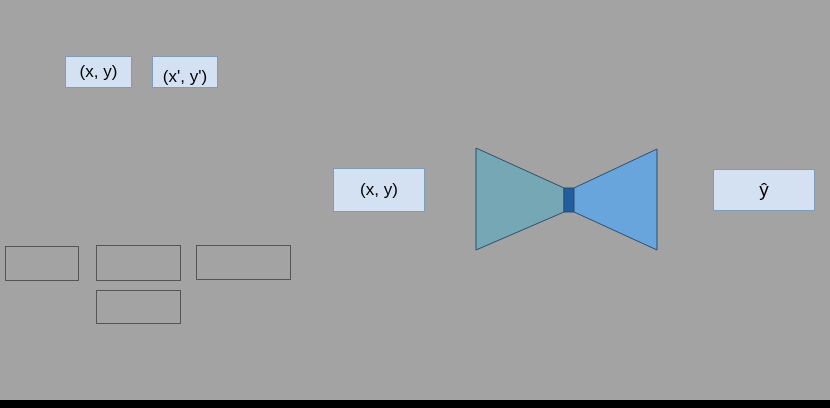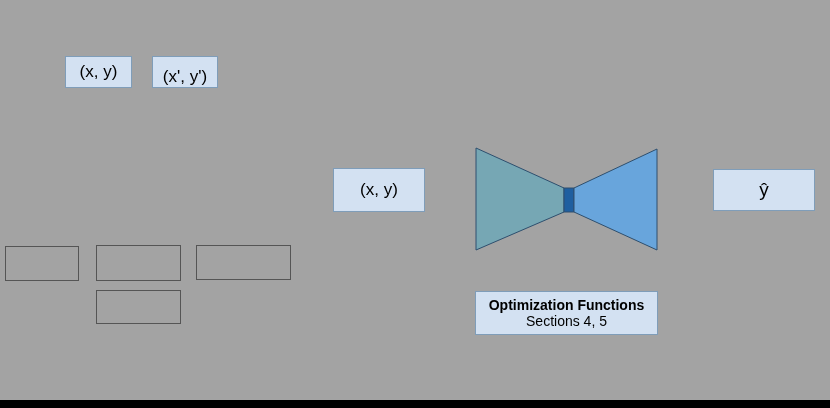--- a/index.html
+++ b/index.html
@@ -93,22 +93,18 @@
   <div class="node" style="left:333px; top:168px; width:92px; height:44px;">
     <span class="node-label">(x, y)</span>
   </div>
 
   <svg class="bowtie" style="left:470px; top:140px;" width="200" height="120" viewBox="0 0 200 120">
     <polygon points="6,8 94,48 94,72 6,110" fill="#76a7b4" stroke="#2e4f6e" stroke-width="1"></polygon>
     <rect x="94" y="48" width="10" height="24" fill="#1f5fa0" stroke="#2e4f6e" stroke-width="1"></rect>
     <polygon points="104,48 104,72 187,110 187,9" fill="#68a5dc" stroke="#2e4f6e" stroke-width="1"></polygon>
   </svg>
 
-  <div class="caption-box" style="left:475px; top:291px; width:183px; height:44px;">
-    <span class="caption-title">Optimization Functions</span>
-    <span class="caption-sub">Sections 4, 5</span>
-  </div>
 
   <div class="node" style="left:713px; top:169px; width:102px; height:42px;">
     <span class="node-label hat-label">ŷ</span>
   </div>
 
 </div>
 
 </body></html>

